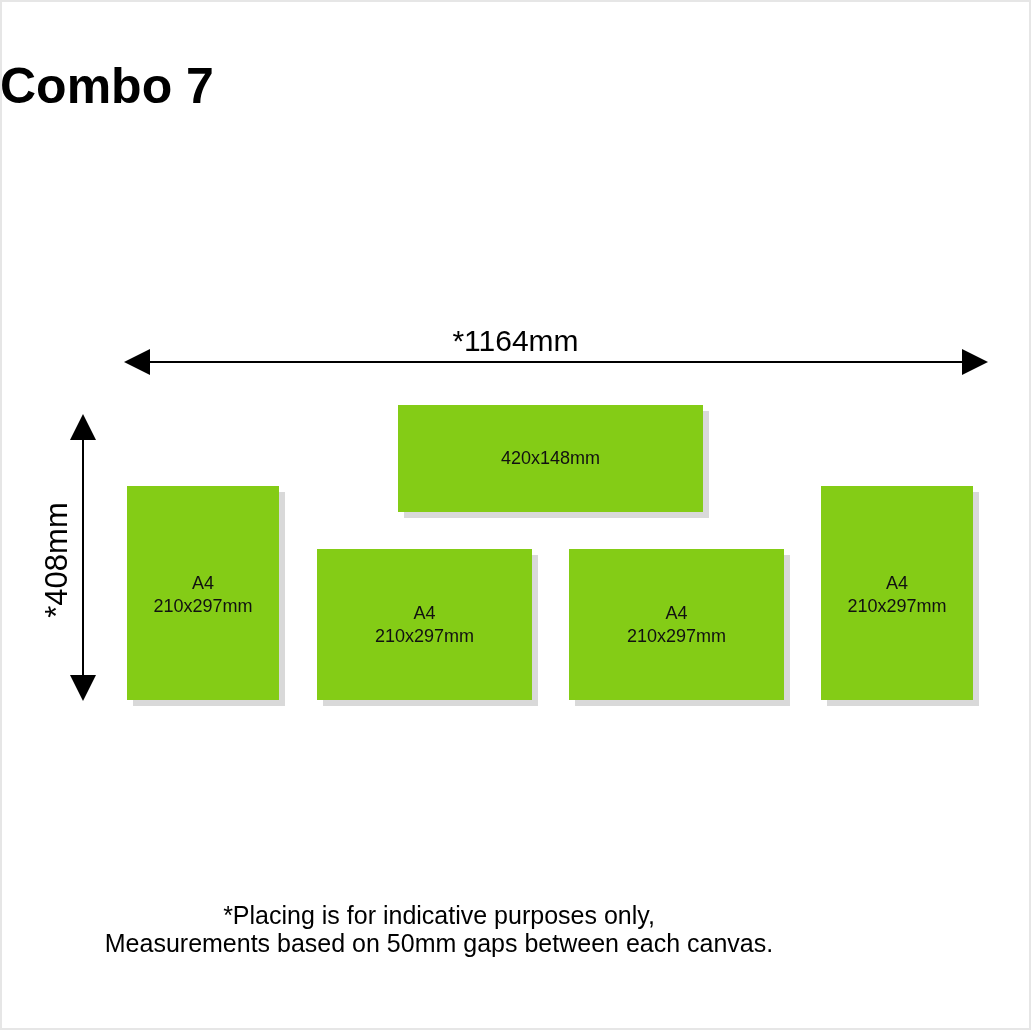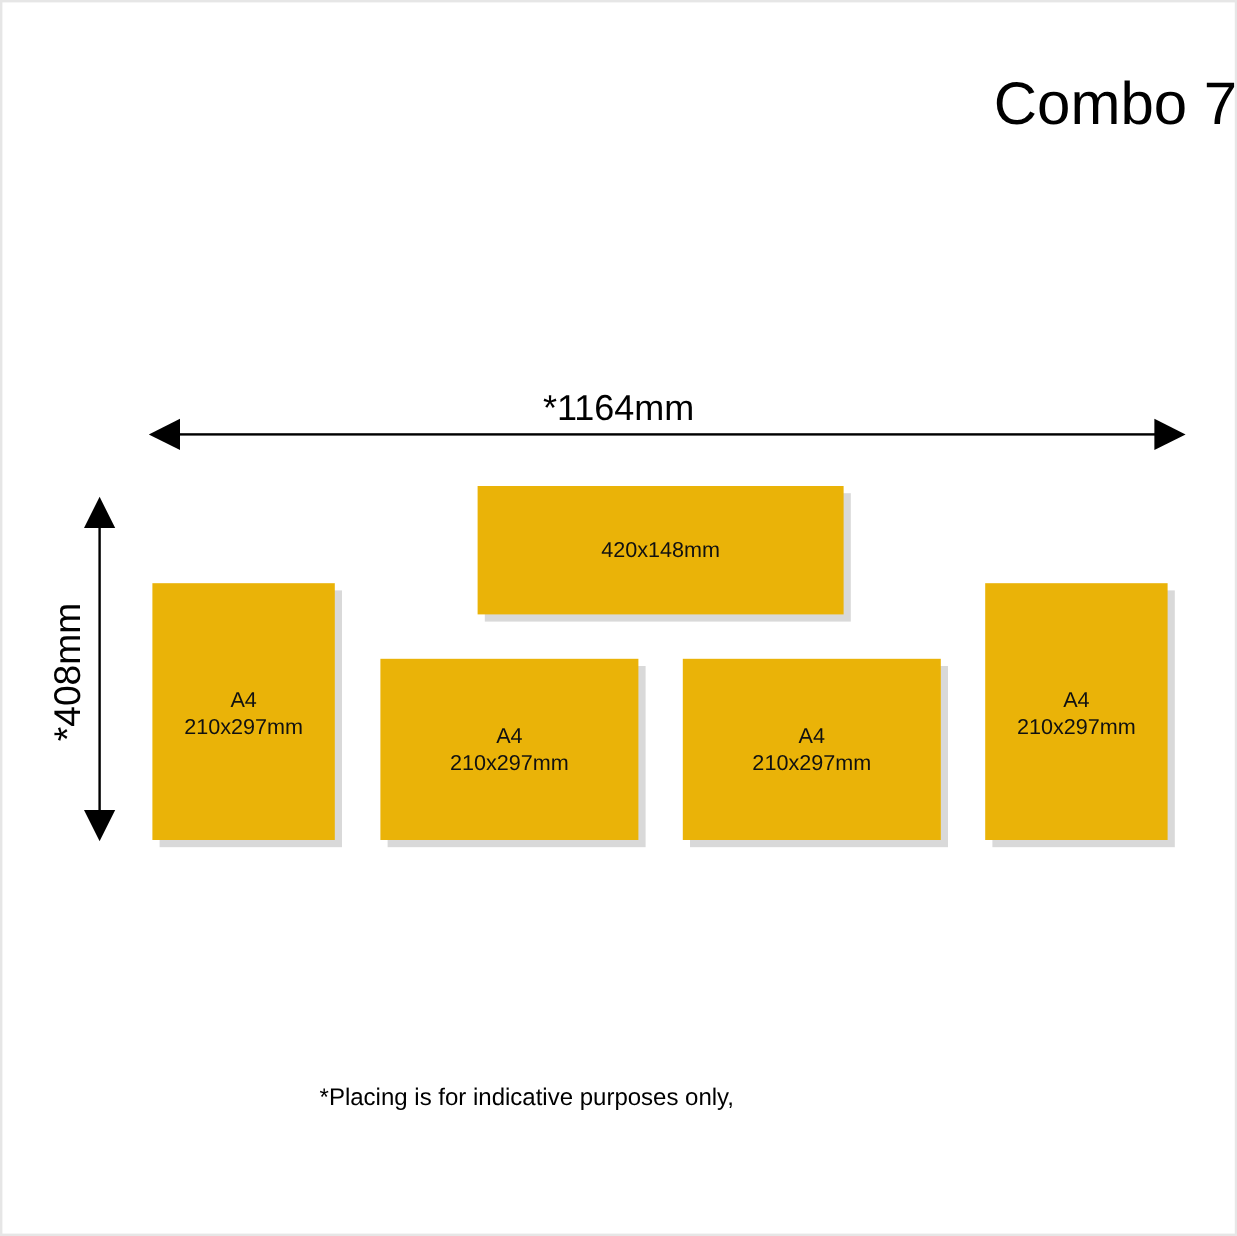--- a/index.html
+++ b/index.html
@@ -1,29 +1,29 @@
 <!DOCTYPE html>
 <html><head>
   <meta charset="utf-8">
   <style>
     html, body { margin: 0; padding: 0; background: #ffffff; }
     body { width: 1031px; height: 1030px; position: relative; overflow: hidden; font-family: "Liberation Sans", sans-serif; color: #000; }
     .frame { position: absolute; left: 0; top: 0; width: 1027px; height: 1026px; border: 2px solid #e6e6e6; background: #fff; }
-    .title { position: absolute; left: 0; width: 1031px; top: 58px; text-align: right; font-size: 50px; font-weight: normal; line-height: 56px; }
-    .canvas { position: absolute; background: #eab308; box-shadow: 6px 6px 0 #d9d9d9; display: flex; flex-direction: column; align-items: center; justify-content: center; font-size: 18px; line-height: 23px; text-align: center; color: #111; }
+    .title { position: absolute; left: 0; width: 1031px; top: 58px; text-align: left; font-size: 50px; font-weight: bold; line-height: 56px; }
+    .canvas { position: absolute; background: #84cc16; box-shadow: 6px 6px 0 #d9d9d9; display: flex; flex-direction: column; align-items: center; justify-content: center; font-size: 18px; line-height: 23px; text-align: center; color: #111; }
     .hline { position: absolute; left: 145px; top: 361px; width: 822px; height: 2px; background: #000; }
     .harrow-l { position: absolute; left: 124px; top: 349px; width: 0; height: 0; border-top: 13px solid transparent; border-bottom: 13px solid transparent; border-right: 26px solid #000; }
     .harrow-r { position: absolute; left: 962px; top: 349px; width: 0; height: 0; border-top: 13px solid transparent; border-bottom: 13px solid transparent; border-left: 26px solid #000; }
     .hlabel { position: absolute; left: 0; width: 1031px; top: 324px; text-align: center; font-size: 30px; line-height: 34px; }
     .hlabel span { display: inline-block; margin-left: 0px; }
     .vline { position: absolute; left: 82px; top: 430px; width: 2px; height: 258px; background: #000; }
     .varrow-t { position: absolute; left: 70px; top: 414px; width: 0; height: 0; border-left: 13px solid transparent; border-right: 13px solid transparent; border-bottom: 26px solid #000; }
     .varrow-b { position: absolute; left: 70px; top: 675px; width: 0; height: 0; border-left: 13px solid transparent; border-right: 13px solid transparent; border-top: 26px solid #000; }
     .vlabel { position: absolute; left: 57px; top: 560px; transform: translate(-50%, -50%) rotate(-90deg); font-size: 31px; line-height: 34px; white-space: nowrap; }
-    .footnote { position: absolute; left: 0; width: 878px; top: 901px; text-align: center; font-size: 20px; line-height: 28px; }
+    .footnote { position: absolute; left: 0; width: 878px; top: 901px; text-align: center; font-size: 25px; line-height: 28px; }
   </style>
 </head>
 <body>
 
 <div class="frame"></div>
 
 <div class="title">Combo 7</div>
 
 <div class="harrow-l"></div>
 <div class="hline"></div>
@@ -54,13 +54,14 @@
   <div>210x297mm</div>
 </div>
 
 <div class="canvas" style="left:821px; top:486px; width:152px; height:214px; justify-content:flex-start;">
   <div style="margin-top:86px;">A4</div>
   <div>210x297mm</div>
 </div>
 
 <div class="footnote">
   <div>*Placing is for indicative purposes only,</div>
+  <div>Measurements based on 50mm gaps between each canvas.</div>
 </div>
 
 </body></html>

